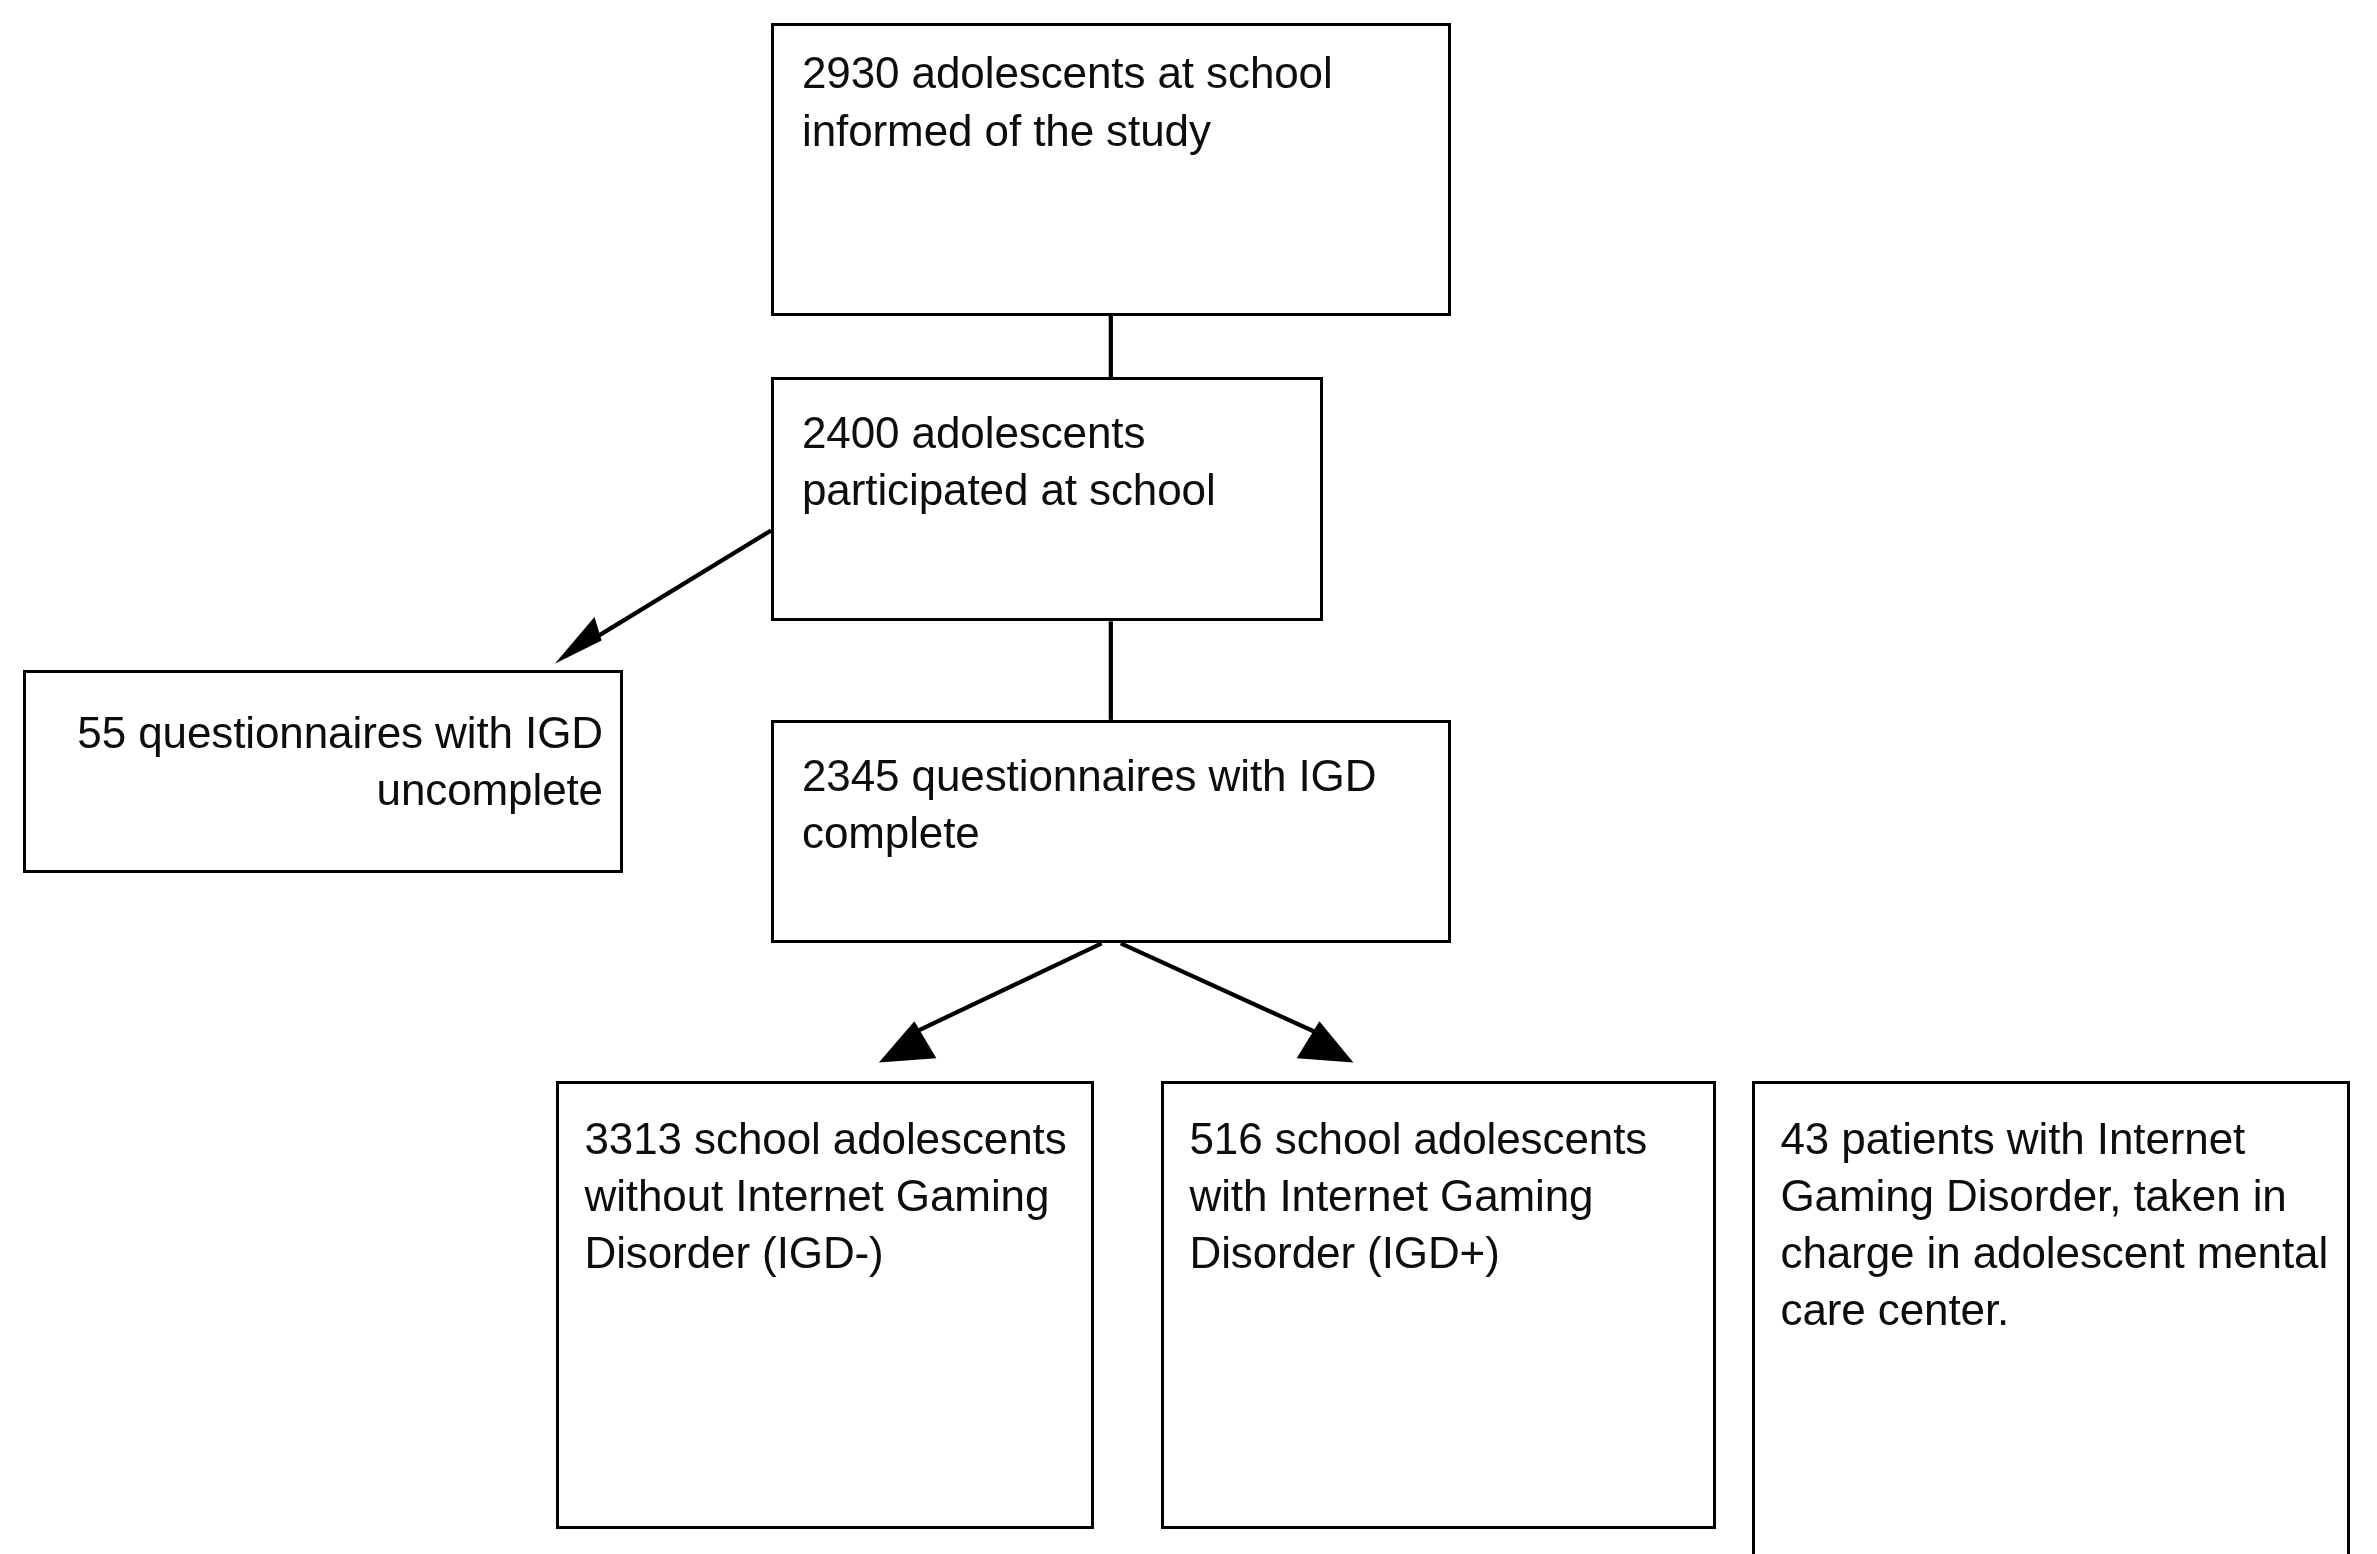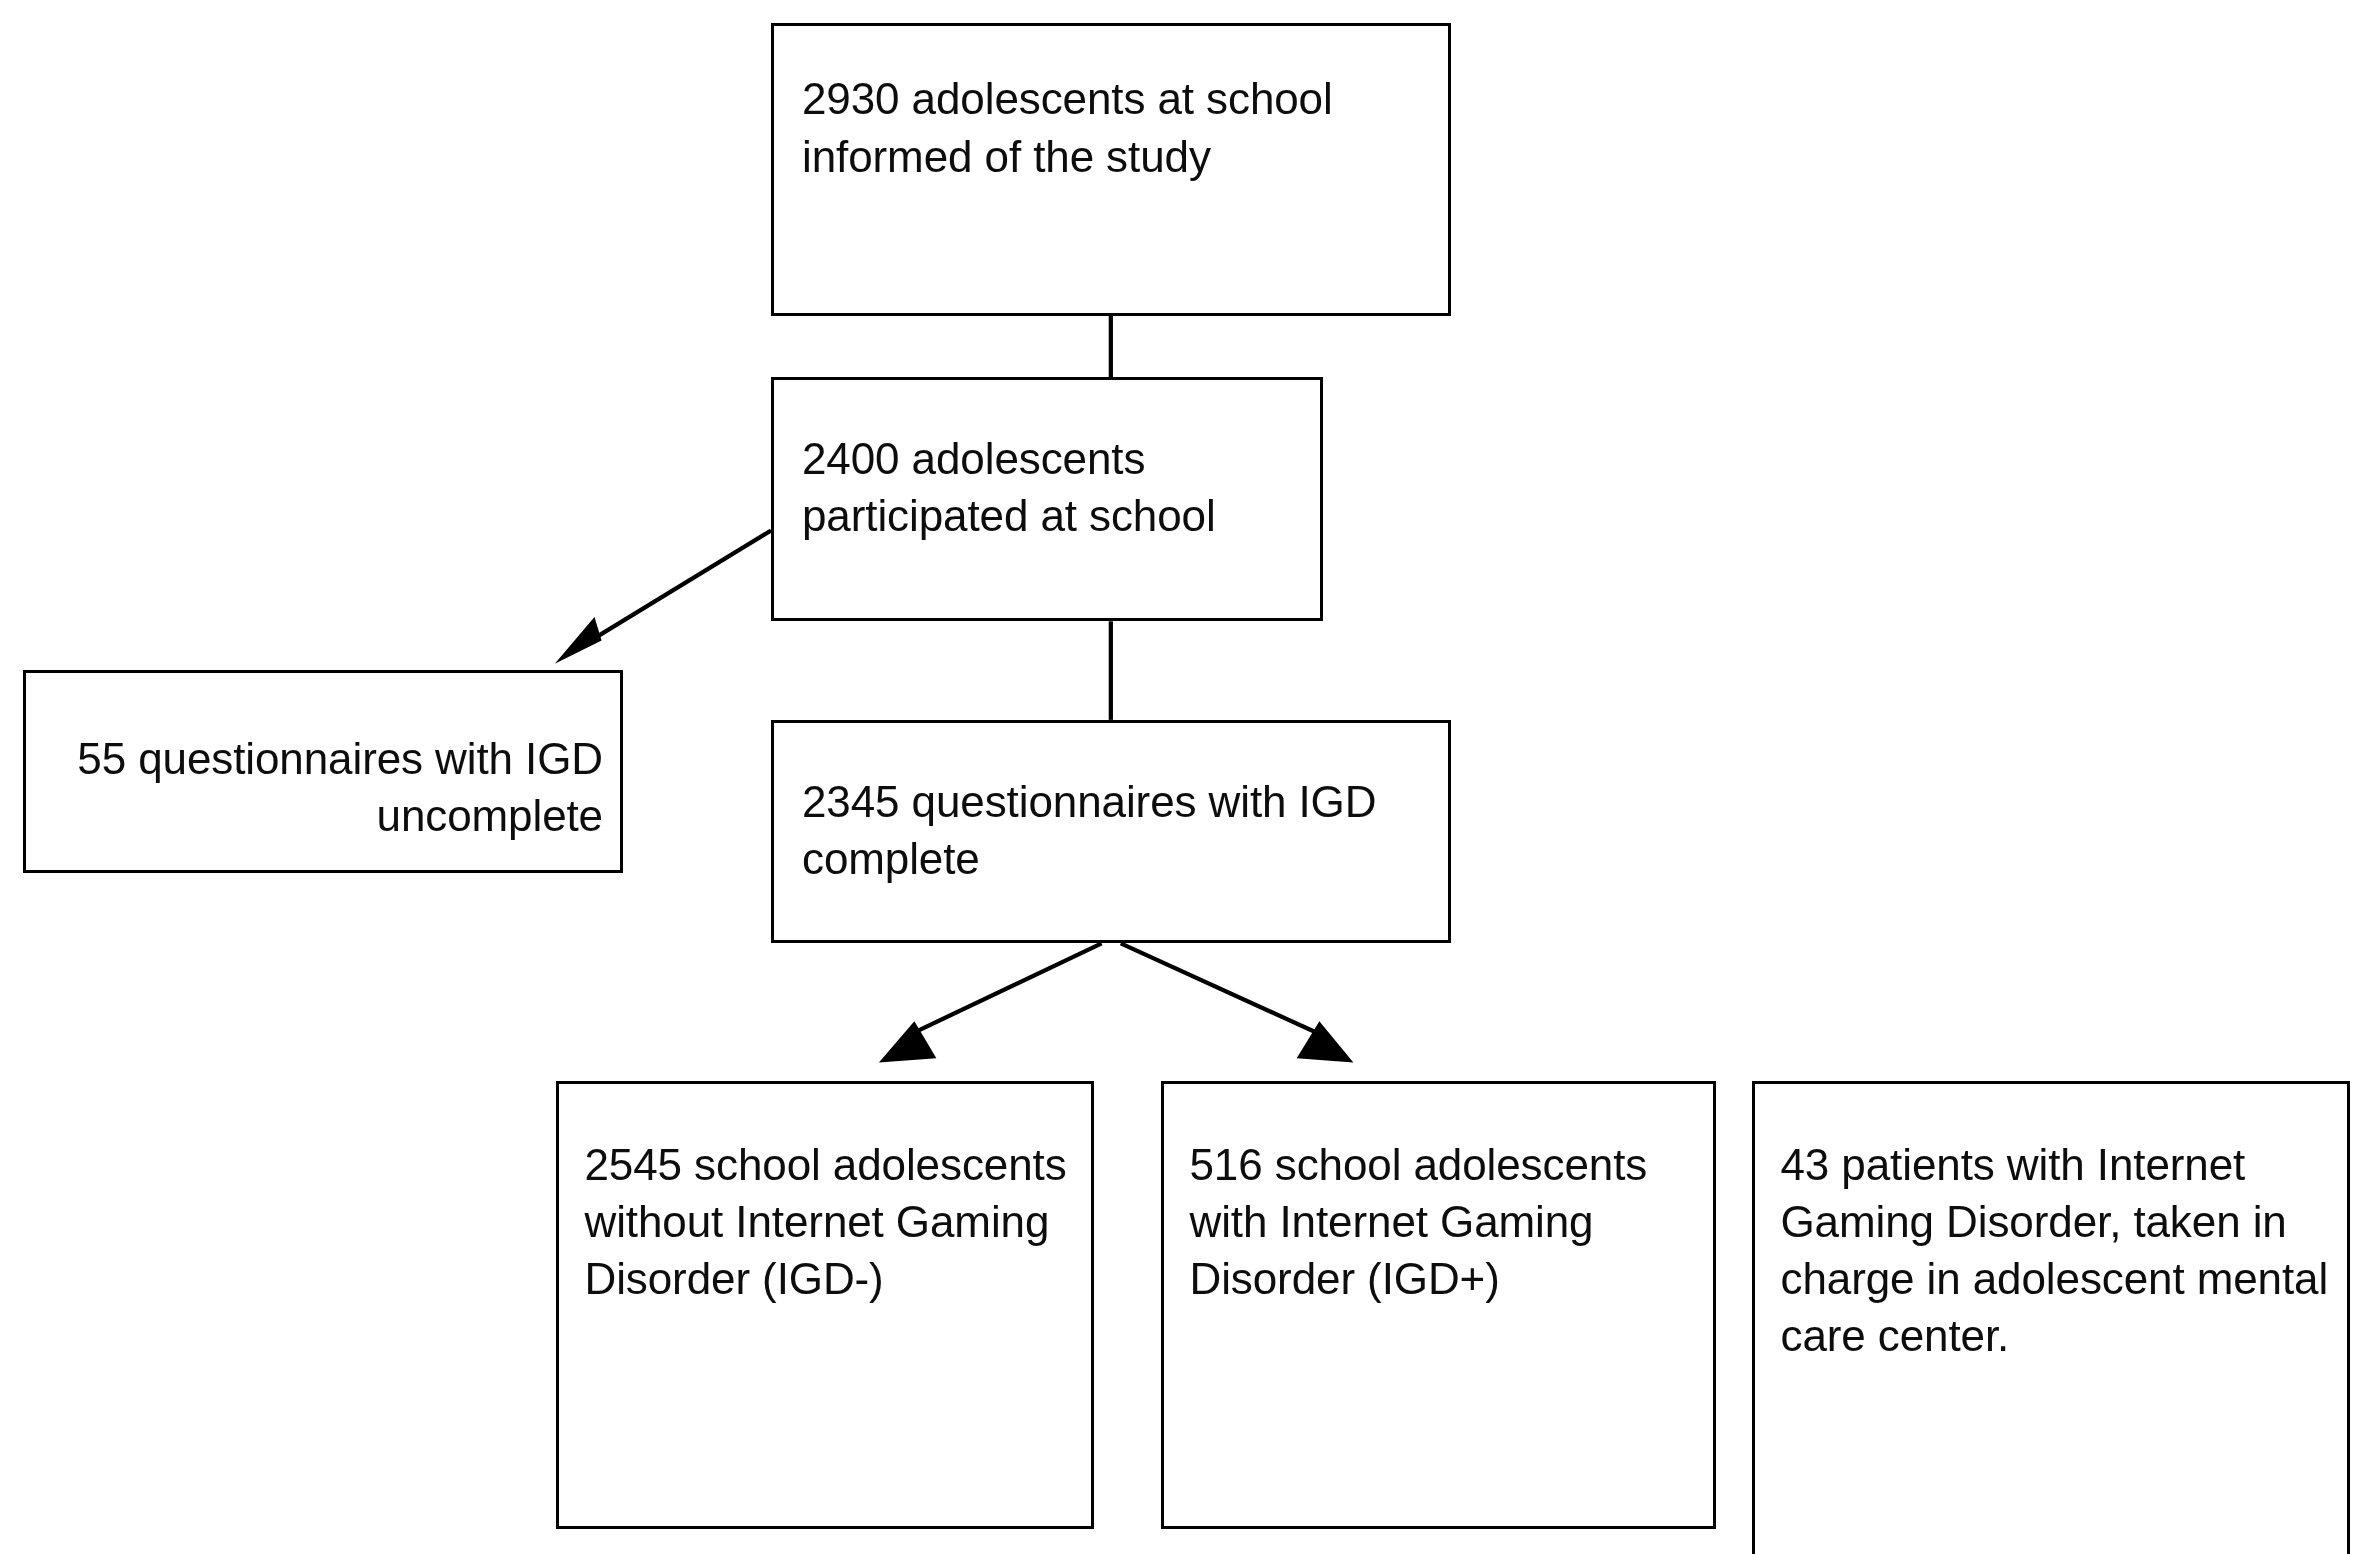--- a/index.html
+++ b/index.html
@@ -28,21 +28,20 @@
     left: 28px;
     right: 17px;
     top: 18.4px;
     font-family: "Liberation Sans", sans-serif;
     font-size: 44px;
     line-height: 1.30;
     color: #0d0d0d;
     white-space: pre-line;
     letter-spacing: -0.1px;
     font-weight: 400;
-    margin-top: 26px;
   }
   
   #node-informed   { left: 771px; top: 23px;   width: 680px;  height: 293px; }
   #node-participated { left: 771px; top: 377px;  width: 552px;  height: 244px; }
   #node-complete   { left: 771px; top: 720px; width: 680px;  height: 223px; padding-left: 32px; }
   #node-uncomplete { left: 23px;   top: 670px;  width: 600px;  height: 203px; text-align: right; }
   #node-igd-neg    { left: 556px;  top: 1081px; width: 538px;  height: 448px; }
   #node-igd-pos    { left: 1161px; top: 1081px; width: 555px;  height: 448px; }
   #node-patients   { left: 1752px; top: 1081px; width: 598px;  height: 500px; }
 
@@ -93,21 +92,21 @@
 
   <div class="node" id="node-uncomplete">
     <div class="node-text">55 questionnaires with IGD uncomplete</div>
   </div>
 
   <div class="node" id="node-complete">
     <div class="node-text">2345 questionnaires with IGD complete</div>
   </div>
 
   <div class="node" id="node-igd-neg">
-    <div class="node-text">2545 school adolescents without Internet Gaming Disorder (IGD-)</div>
+    <div class="node-text">3313 school adolescents without Internet Gaming Disorder (IGD-)</div>
   </div>
 
   <div class="node" id="node-igd-pos">
     <div class="node-text">516 school adolescents with Internet Gaming Disorder (IGD+)</div>
   </div>
 
   <div class="node" id="node-patients">
     <div class="node-text">43 patients with Internet Gaming Disorder, taken in charge in adolescent mental care center.</div>
   </div>
 

